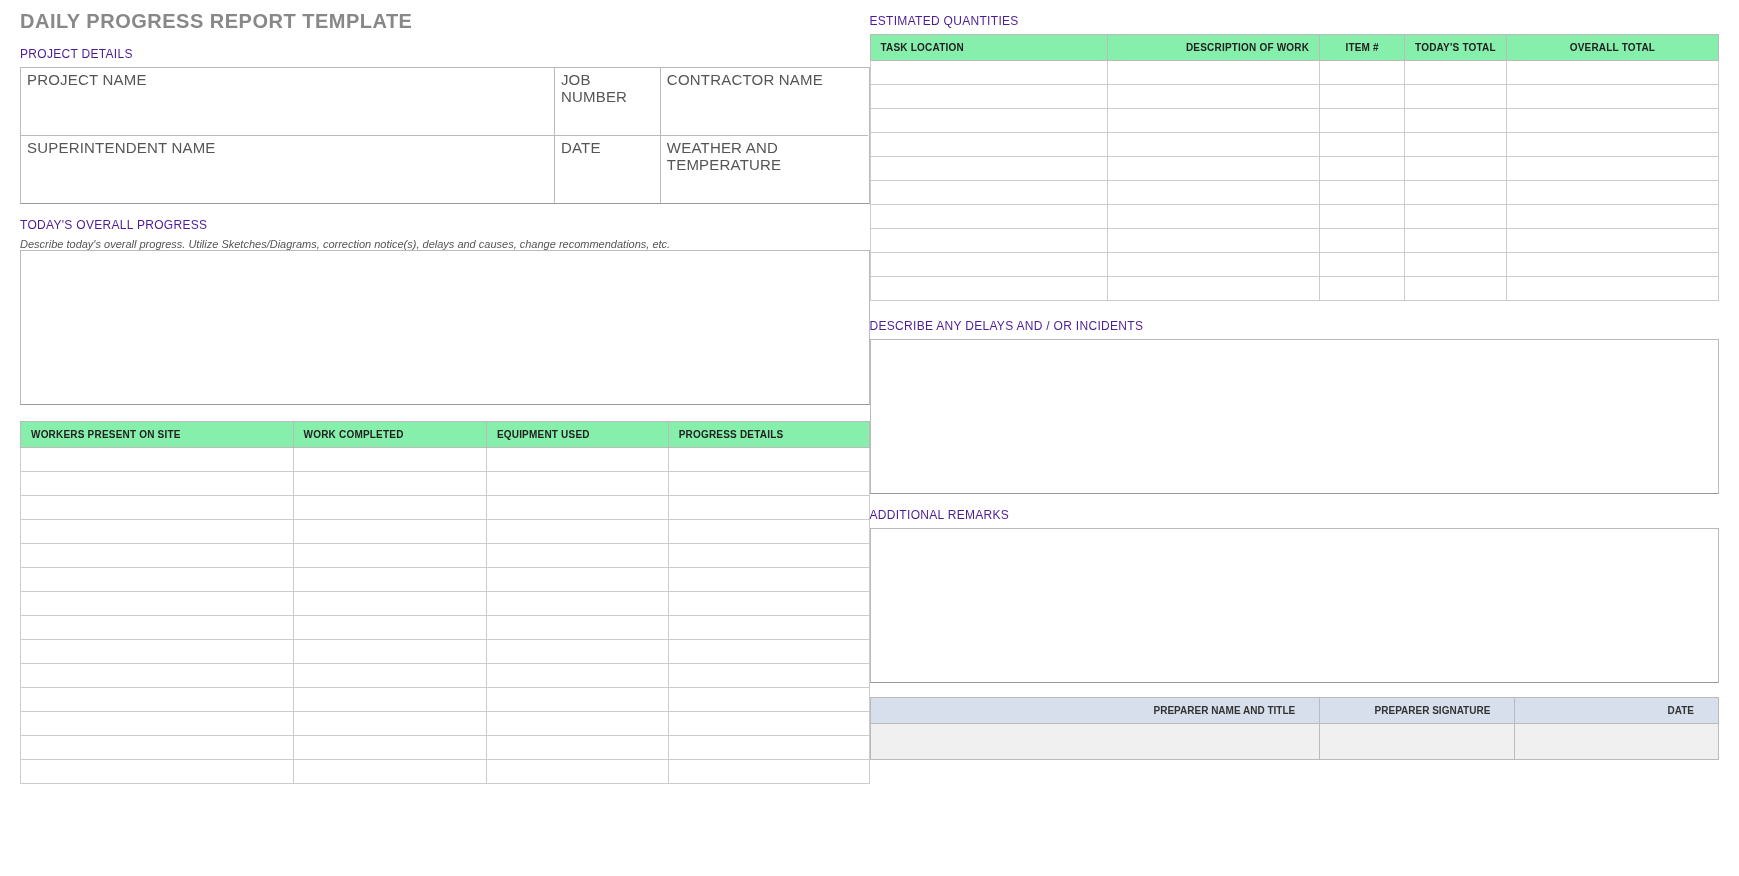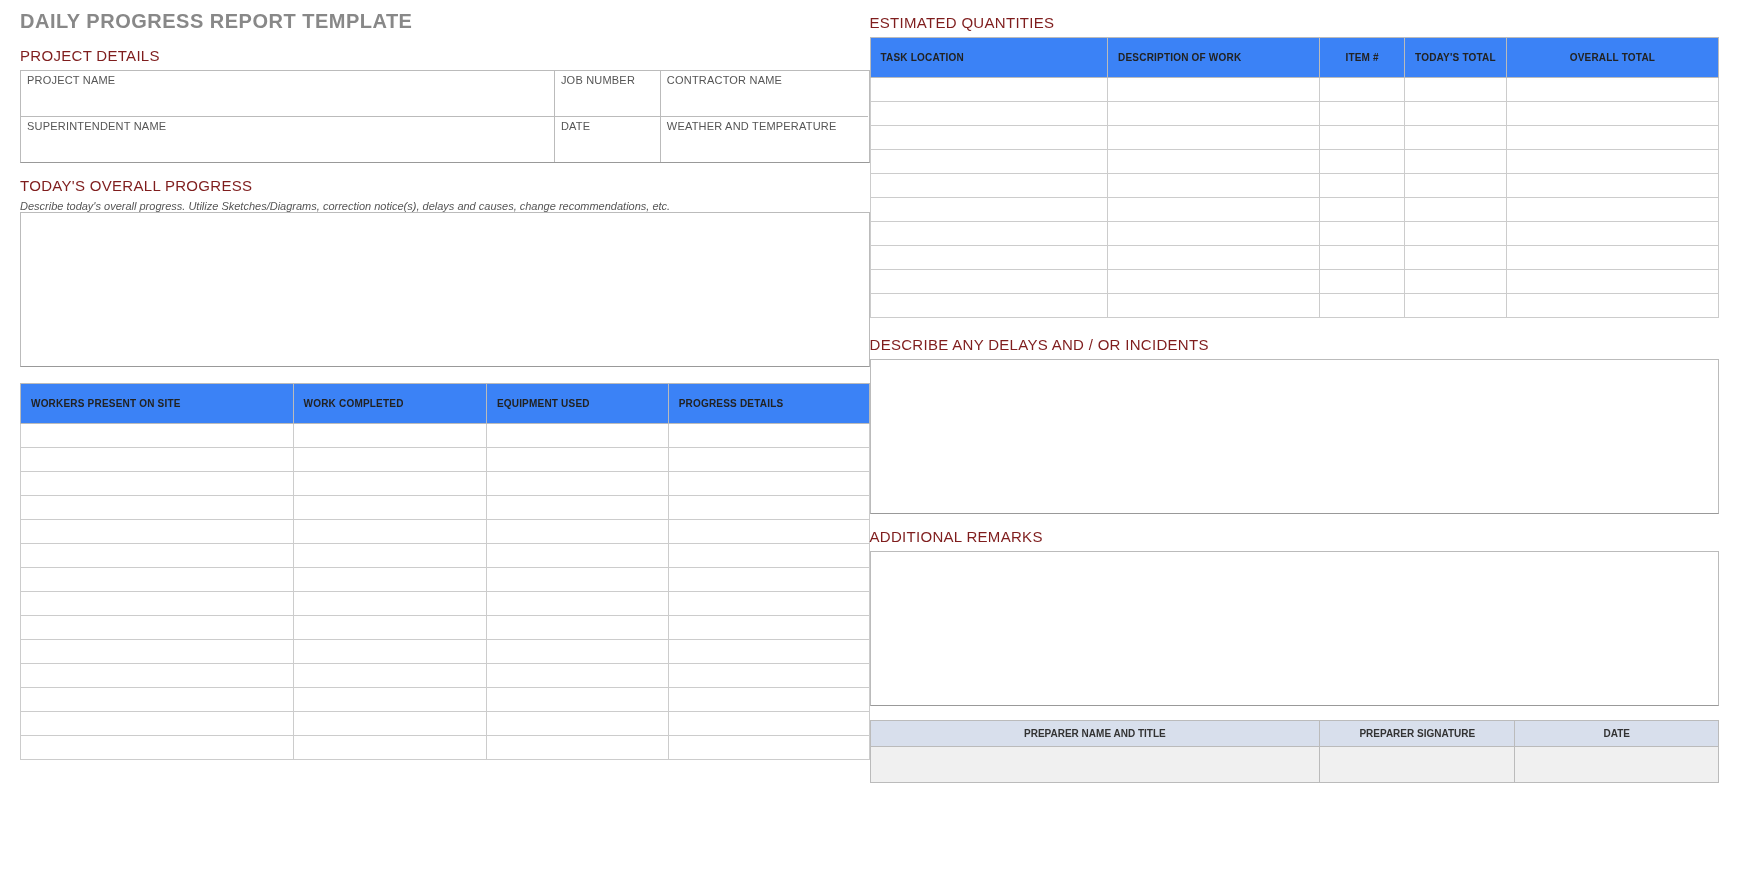--- a/index.html
+++ b/index.html
@@ -18,23 +18,23 @@
     min-width: 0;
   }
   h1.title {
     font-size: 20px;
     font-weight: bold;
     color: #888;
     letter-spacing: 0.5px;
     margin-bottom: 14px;
   }
   .section-heading {
-    font-size: 15px;
+    font-size: 12px;
     font-weight: normal;
-    color: #7f1d1d;
+    color: #4c1d95;
     letter-spacing: 0.3px;
     margin: 14px 0 6px 0;
   }
   .instr {
     font-size: 11px;
     font-style: italic;
     color: #555;
   }
   
   .pd-grid {
@@ -42,21 +42,21 @@
     border-bottom-color:#999;
   }
   .pd-row { display: flex; }
   .pd-cell {
     border-right: 1px solid #bbb;
     border-bottom: 1px solid #bbb;
   }
   .pd-cell:last-child { border-right: none; }
   .pd-row:last-child .pd-cell { border-bottom: none; }
   .pd-cell .lbl {
-    font-size: 11px;
+    font-size: 15px;
     color: #555;
     padding: 3px 6px 2px 6px;
     letter-spacing: 0.2px;
   }
   .pd-cell .val {
     height: 28px;
     padding: 2px 6px;
   }
   .pd-c1 { flex: 0 0 63%; }
   .pd-c2 { flex: 0 0 12.5%; }
@@ -68,25 +68,25 @@
     height: 155px;
     border-bottom-color:#999;
   }
   
   table.grid {
     width: 100%;
     border-collapse: collapse;
     border: 1px solid #bbb;
   }
   table.grid th {
-    background: #3b82f6;
+    background: #86efac;
     font-size: 10px;
     font-weight: bold;
     text-align: left;
-    padding: 14px 10px;
+    padding: 7px 10px;
     border: 1px solid #bbb;
     color: #222;
     letter-spacing: 0.2px;
   }
   table.grid td {
     border: 1px solid #ccc;
     height: 24px;
     padding: 2px 6px;
     font-size: 11px;
   }
@@ -96,22 +96,22 @@
   .prep {
     width: 100%;
     border-collapse: collapse;
     border: 1px solid #bbb;
     margin-top: 14px;
   }
   .prep th {
     background: #d8dfec;
     font-size: 10px;
     font-weight: bold;
-    text-align: center;
-    padding: 7px 2px;
+    text-align: right;
+    padding: 7px 24px;
     border: 1px solid #bbb;
   }
   .prep td{
     background:#f0f0f0;
     border:1px solid #bbb;
     height:36px;
   }
 </style>
 </head>
 <body>
@@ -254,21 +254,21 @@
         </tbody>
     </table>
   </div>
 
   <div class="col">
     <div class="section-heading" style="margin-top:4px">ESTIMATED QUANTITIES</div>
     <table class="grid eq-grid">
       <thead>
           <tr id="eq-head">
             <th style="width: 28%;">TASK LOCATION</th>
-            <th style="width: 25%;">DESCRIPTION OF WORK</th>
+            <th style="width: 25%; text-align: right;">DESCRIPTION OF WORK</th>
             <th class="c" style="width: 10%;">ITEM #</th>
             <th class="c" style="width: 12%; margin-left: 32px;">TODAY'S TOTAL</th>
             <th class="c" style="width: 25%;">OVERALL TOTAL</th>
           </tr>
         </thead>
       <tbody id="eq-body">
           <tr>
             <td></td>
             <td></td>
             <td></td>

